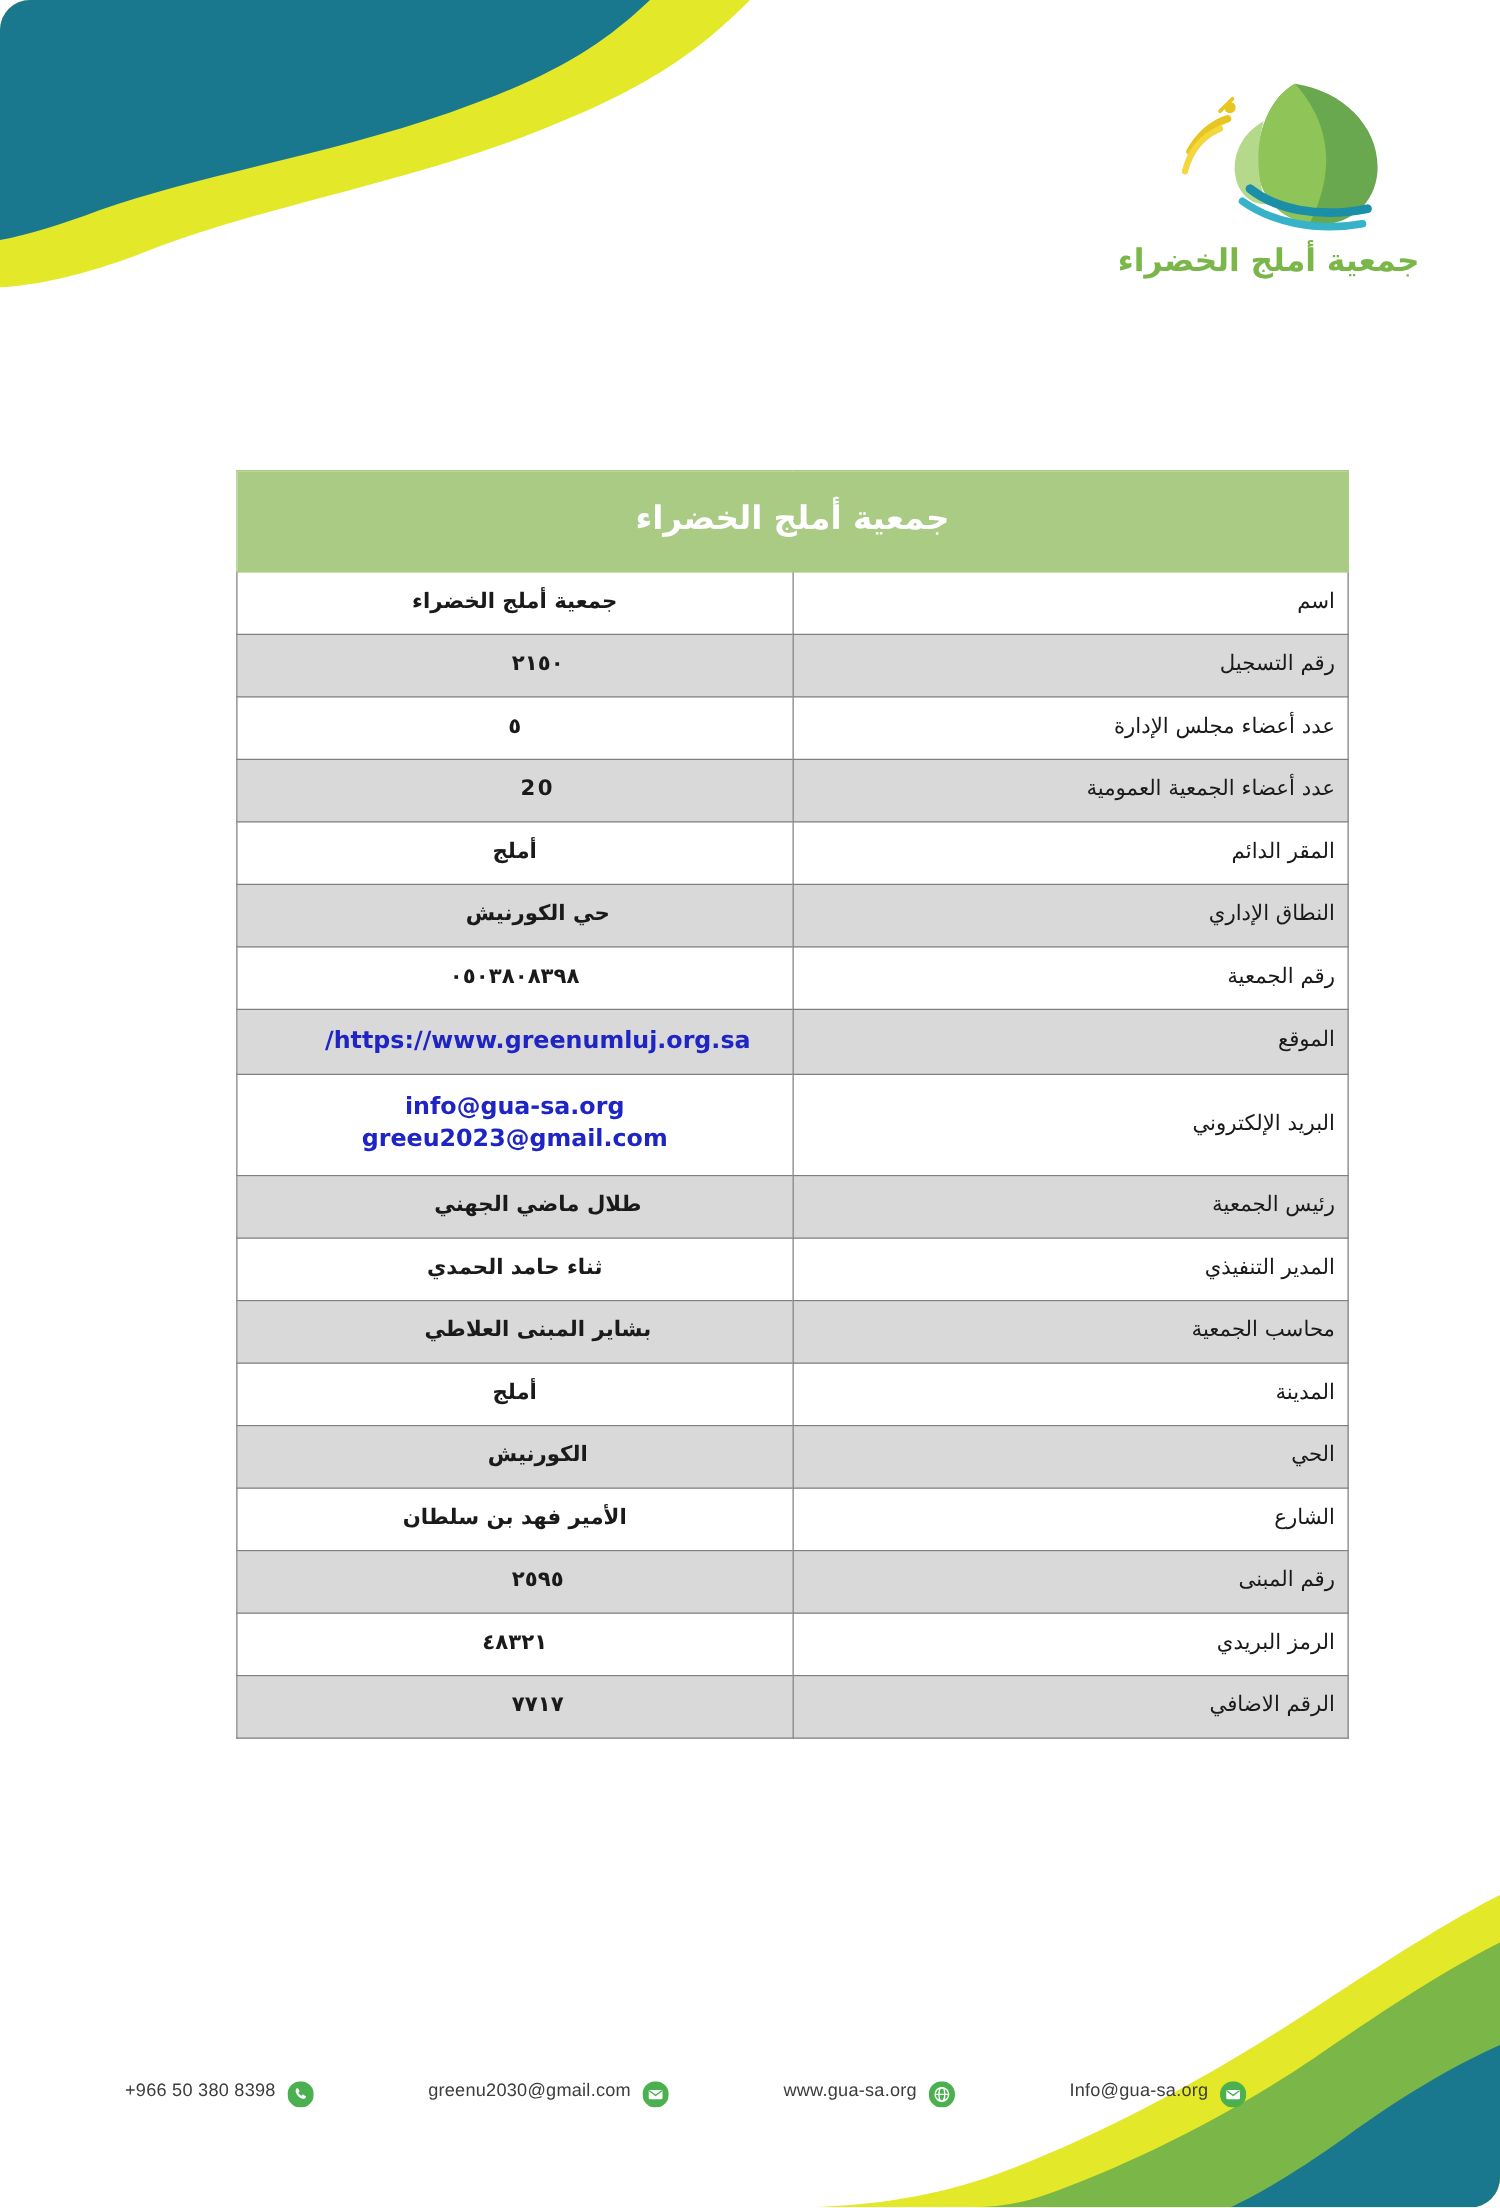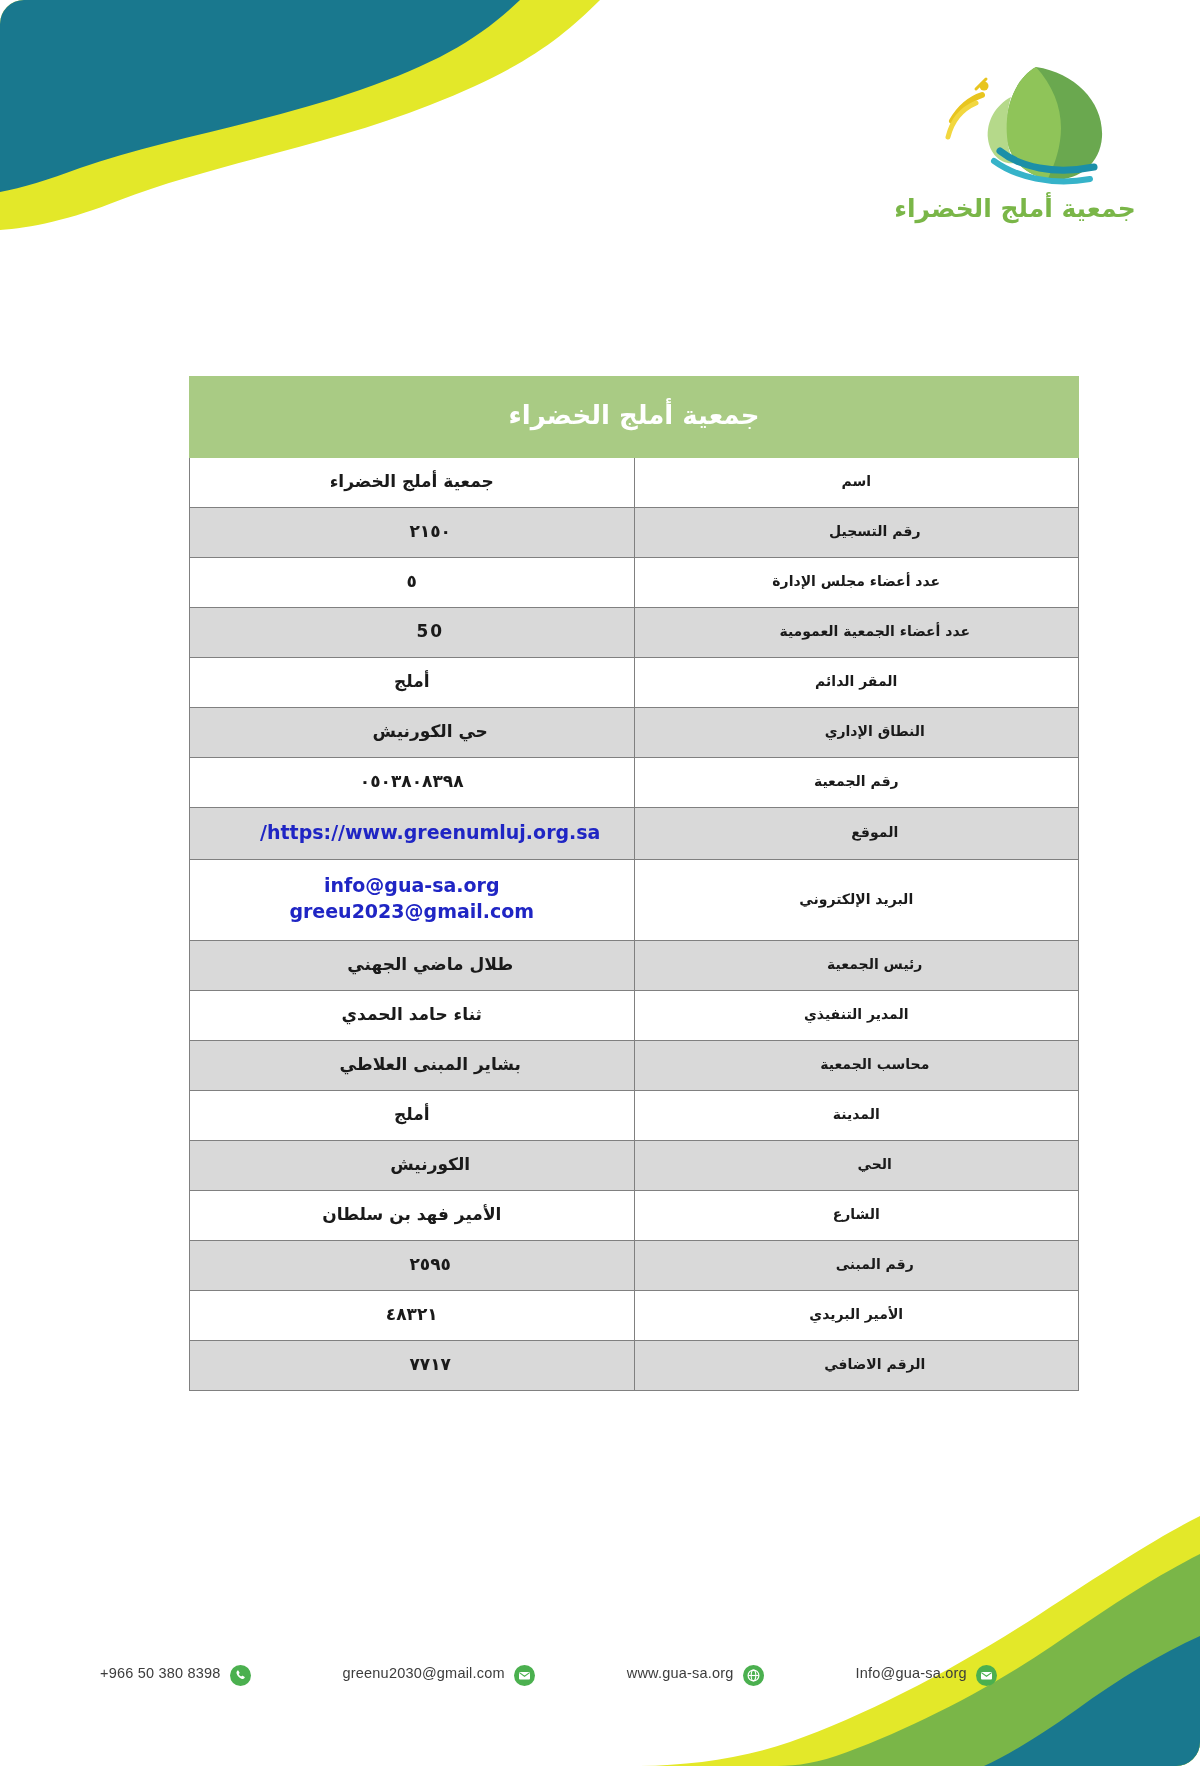--- a/index.html
+++ b/index.html
@@ -78,23 +78,23 @@
     font-size: 26px;
     font-weight: bold;
     text-align: center;
     height: 64px;
     padding: 6px 0 10px 0;
     border: 1px solid #a9cb84 !important;
     letter-spacing: 0.5px;
   }
   .lbl {
     width: 290px;
-    text-align: center;
-    font-size: 14px;
-    font-weight: bold;
+    text-align: right;
+    font-size: 17px;
+    font-weight: normal;
     color: #1a1a1a;
     padding: 13px 10px 16px 10px;
     vertical-align: middle;
   }
   .val {
     width: 600px;
     text-align: center;
     font-size: 17px;
     font-weight: bold;
     color: #1a1a1a;
@@ -191,21 +191,21 @@
           <tr class="shaded">
             <td class="lbl">رقم التسجيل</td>
             <td class="val num">٢١٥٠</td>
           </tr>
           <tr class="plain">
             <td class="lbl">عدد أعضاء مجلس الإدارة</td>
             <td class="val num">٥</td>
           </tr>
           <tr class="shaded">
             <td class="lbl">عدد أعضاء الجمعية العمومية</td>
-            <td class="val num">50</td>
+            <td class="val num">20</td>
           </tr>
           <tr class="plain">
             <td class="lbl">المقر الدائم</td>
             <td class="val">أملج</td>
           </tr>
           <tr class="shaded">
             <td class="lbl">النطاق الإداري</td>
             <td class="val">حي الكورنيش</td>
           </tr>
           <tr class="plain">
@@ -245,21 +245,21 @@
           </tr>
           <tr class="plain">
             <td class="lbl">الشارع</td>
             <td class="val">الأمير فهد بن سلطان</td>
           </tr>
           <tr class="shaded">
             <td class="lbl">رقم المبنى</td>
             <td class="val num">٢٥٩٥</td>
           </tr>
           <tr class="plain">
-            <td class="lbl">الأمير البريدي</td>
+            <td class="lbl">الرمز البريدي</td>
             <td class="val num">٤٨٣٢١</td>
           </tr>
           <tr class="shaded">
             <td class="lbl">الرقم الاضافي</td>
             <td class="val num">٧٧١٧</td>
           </tr>
         </tbody>
     </table>
   </div>
 

